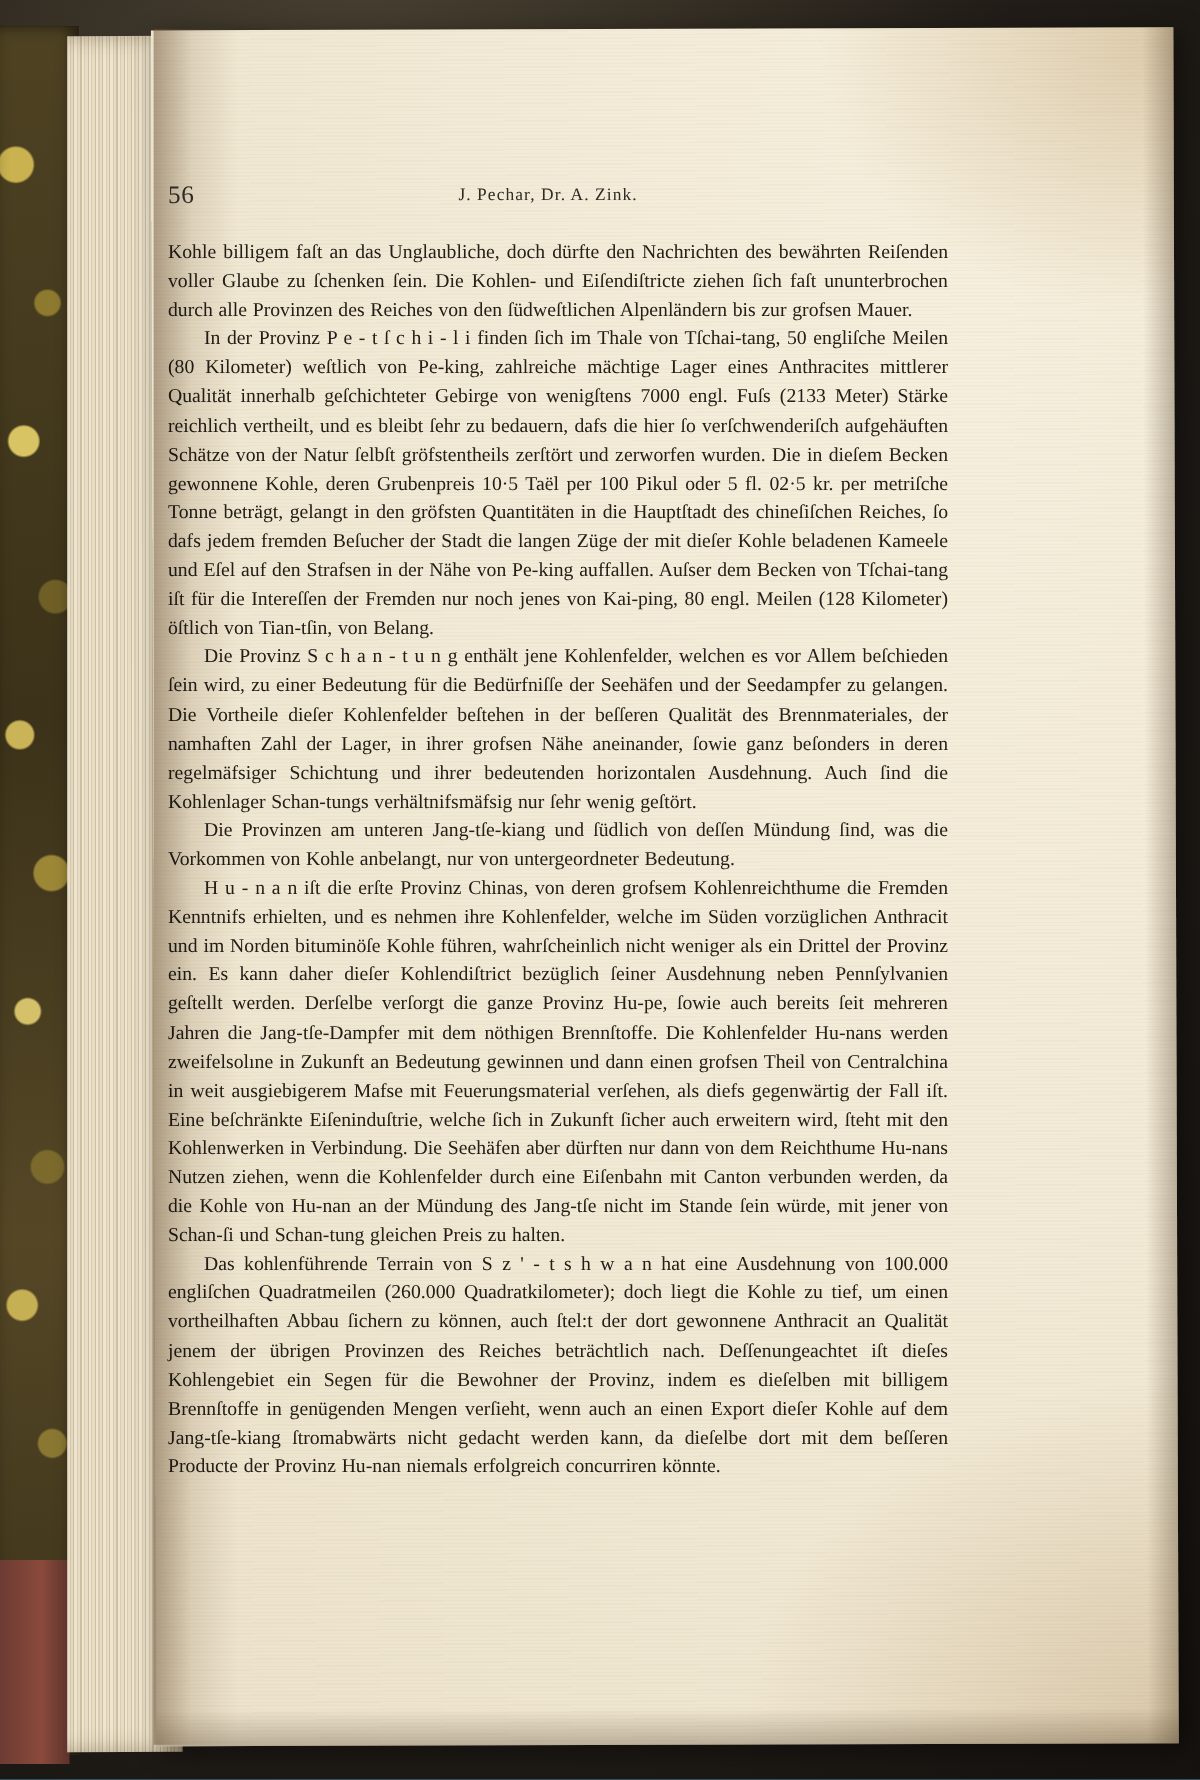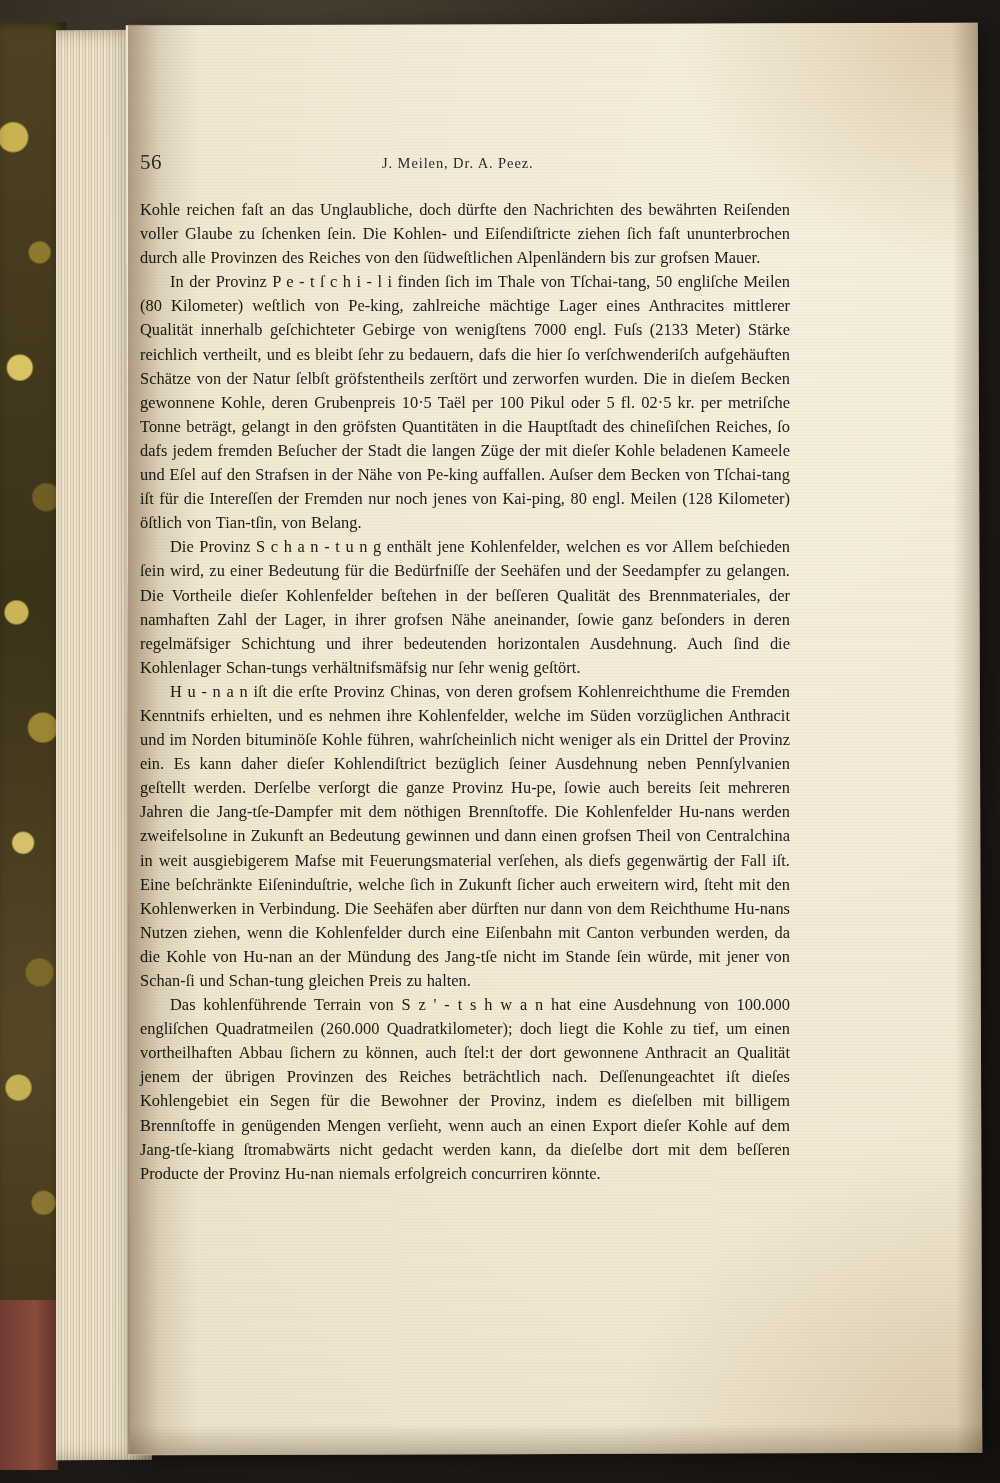--- a/index.html
+++ b/index.html
@@ -203,22 +203,23 @@
     <div class="edge-dark-right"></div>
     <div class="edge-dark-bottom"></div>
     <div class="noise"></div>
   </div>
 
   <div class="gutter-shadow"></div>
 
   <div class="text-col">
     <div class="folio-row">
       <div class="folio">56</div>
-      <div class="running-head">J. Meilen, Dr. A. Peez.</div>
+      <div class="running-head">J. Pechar, Dr. A. Zink.</div>
     </div>
 
-    <p class="para ink-fade">Kohle reichen faſt an das Unglaubliche, doch dürfte den Nachrichten des bewährten Reiſenden voller Glaube zu ſchenken ſein. Die Kohlen- und Eiſendiſtricte ziehen ſich faſt ununterbrochen durch alle Provinzen des Reiches von den ſüdweſtlichen Alpenländern bis zur grofsen Mauer.</p>
+    <p class="para ink-fade">Kohle billigem faſt an das Unglaubliche, doch dürfte den Nachrichten des bewährten Reiſenden voller Glaube zu ſchenken ſein. Die Kohlen- und Eiſendiſtricte ziehen ſich faſt ununterbrochen durch alle Provinzen des Reiches von den ſüdweſtlichen Alpenländern bis zur grofsen Mauer.</p>
     <p class="para indent ink-fade">In der Provinz P e - t ſ c h i - l i finden ſich im Thale von Tſchai-tang, 50 engliſche Meilen (80 Kilometer) weſtlich von Pe-king, zahlreiche mächtige Lager eines Anthracites mittlerer Qualität innerhalb geſchichteter Gebirge von wenigſtens 7000 engl. Fuſs (2133 Meter) Stärke reichlich vertheilt, und es bleibt ſehr zu bedauern, dafs die hier ſo verſchwenderiſch aufgehäuften Schätze von der Natur ſelbſt gröfstentheils zerſtört und zerworfen wurden. Die in dieſem Becken gewonnene Kohle, deren Grubenpreis 10·5 Taël per 100 Pikul oder 5 fl. 02·5 kr. per metriſche Tonne beträgt, gelangt in den gröfsten Quantitäten in die Hauptſtadt des chineſiſchen Reiches, ſo dafs jedem fremden Beſucher der Stadt die langen Züge der mit dieſer Kohle beladenen Kameele und Eſel auf den Strafsen in der Nähe von Pe-king auffallen. Auſser dem Becken von Tſchai-tang iſt für die Intereſſen der Fremden nur noch jenes von Kai-ping, 80 engl. Meilen (128 Kilometer) öſtlich von Tian-tſin, von Belang.</p>
     <p class="para indent ink-fade">Die Provinz S c h a n - t u n g enthält jene Kohlenfelder, welchen es vor Allem beſchieden ſein wird, zu einer Bedeutung für die Bedürfniſſe der Seehäfen und der Seedampfer zu gelangen. Die Vortheile dieſer Kohlenfelder beſtehen in der beſſeren Qualität des Brennmateriales, der namhaften Zahl der Lager, in ihrer grofsen Nähe aneinander, ſowie ganz beſonders in deren regelmäfsiger Schichtung und ihrer bedeutenden horizontalen Ausdehnung. Auch ſind die Kohlenlager Schan-tungs verhältnifsmäfsig nur ſehr wenig geſtört.</p>
+    <p class="para indent ink-fade">Die Provinzen am unteren Jang-tſe-kiang und ſüdlich von deſſen Mündung ſind, was die Vorkommen von Kohle anbelangt, nur von untergeordneter Bedeutung.</p>
     <p class="para indent ink-fade">H u - n a n iſt die erſte Provinz Chinas, von deren grofsem Kohlenreichthume die Fremden Kenntnifs erhielten, und es nehmen ihre Kohlenfelder, welche im Süden vorzüglichen Anthracit und im Norden bituminöſe Kohle führen, wahrſcheinlich nicht weniger als ein Drittel der Provinz ein. Es kann daher dieſer Kohlendiſtrict bezüglich ſeiner Ausdehnung neben Pennſylvanien geſtellt werden. Derſelbe verſorgt die ganze Provinz Hu-pe, ſowie auch bereits ſeit mehreren Jahren die Jang-tſe-Dampfer mit dem nöthigen Brennſtoffe. Die Kohlenfelder Hu-nans werden zweifelsolıne in Zukunft an Bedeutung gewinnen und dann einen grofsen Theil von Centralchina in weit ausgiebigerem Mafse mit Feuerungsmaterial verſehen, als diefs gegenwärtig der Fall iſt. Eine beſchränkte Eiſeninduſtrie, welche ſich in Zukunft ſicher auch erweitern wird, ſteht mit den Kohlenwerken in Verbindung. Die Seehäfen aber dürften nur dann von dem Reichthume Hu-nans Nutzen ziehen, wenn die Kohlenfelder durch eine Eiſenbahn mit Canton verbunden werden, da die Kohle von Hu-nan an der Mündung des Jang-tſe nicht im Stande ſein würde, mit jener von Schan-ſi und Schan-tung gleichen Preis zu halten.</p>
     <p class="para indent ink-fade">Das kohlenführende Terrain von S z ' - t s h w a n hat eine Ausdehnung von 100.000 engliſchen Quadratmeilen (260.000 Quadratkilometer); doch liegt die Kohle zu tief, um einen vortheilhaften Abbau ſichern zu können, auch ſtel:t der dort gewonnene Anthracit an Qualität jenem der übrigen Provinzen des Reiches beträchtlich nach. Deſſenungeachtet iſt dieſes Kohlengebiet ein Segen für die Bewohner der Provinz, indem es dieſelben mit billigem Brennſtoffe in genügenden Mengen verſieht, wenn auch an einen Export dieſer Kohle auf dem Jang-tſe-kiang ſtromabwärts nicht gedacht werden kann, da dieſelbe dort mit dem beſſeren Producte der Provinz Hu-nan niemals erfolgreich concurriren könnte.</p>
   </div>
 </div>
 
 </body></html>

